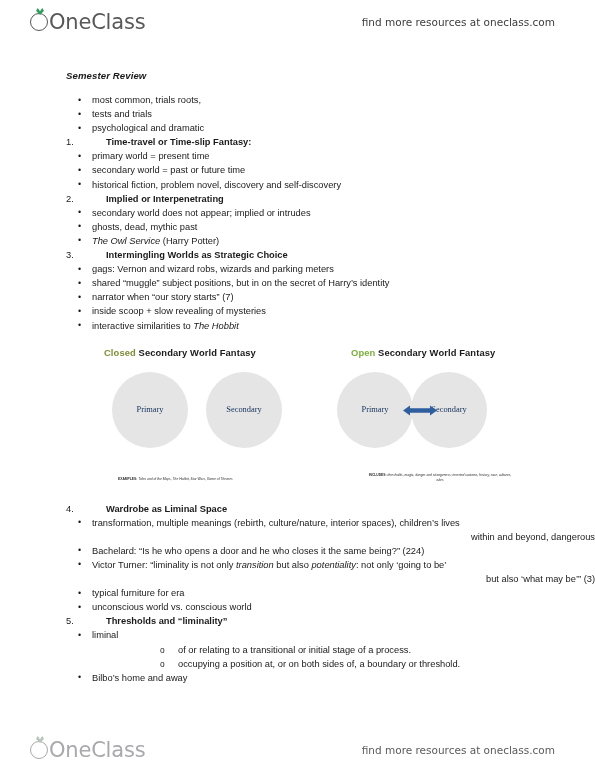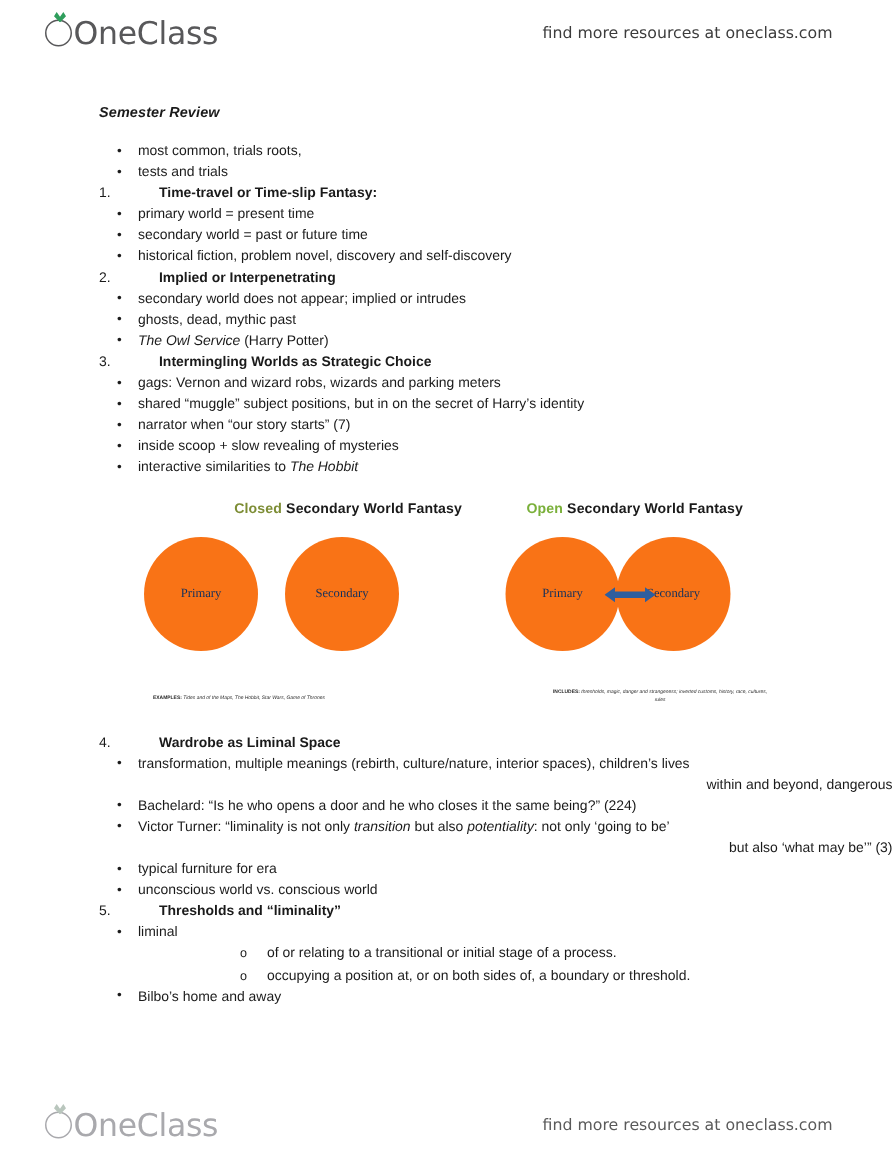--- a/index.html
+++ b/index.html
@@ -128,21 +128,21 @@
   
   .diagram-zone {
     position: relative;
     height: 155px;
     margin-top: 14px;
   }
   .diagram {
     position: absolute;
     top: 0;
   }
-  .diagram.left  { left: 88px;  width: 220px; text-align: right; }
+  .diagram.left  { left: 104px;  width: 220px; }
   .diagram.right { left: 327px; width: 225px; }
 
   .diag-title {
     font-size: 9.4px;
     font-weight: bold;
     letter-spacing: 0.1px;
     white-space: nowrap;
   }
   .diag-title .kw-closed { color: #7d8d35; }
   .diag-title .kw-open   { color: #7ab03a; margin-left: 24px; }
@@ -151,21 +151,21 @@
     position: relative;
     margin-top: 14px;
     height: 88px;
   }
   .circle {
     position: absolute;
     top: 0;
     width: 76px;
     height: 76px;
     border-radius: 50%;
-    background: #f97316;
+    background: #e5e5e5;
     display: flex;
     align-items: center;
     justify-content: center;
     font-family: "Liberation Serif", serif;
     font-size: 8.4px;
     color: #13305c;
   }
   .diagram.left  .circle.c1 { left: 8px; }
   .diagram.left  .circle.c2 { left: 102px; }
   .diagram.right .circle.c1 { left: 10px; }
@@ -205,20 +205,21 @@
   <div class="resources">find more resources at oneclass.com</div>
 </div>
 
 <div class="page">
 
   <div class="doc-title">Semester Review</div>
 
   <div>
     <div class="line b1">most common, trials roots,</div>
     <div class="line b1">tests and trials</div>
+    <div class="line b1">psychological and dramatic</div>
 
     <div class="line num">
       <span class="n">1.</span><span>Time-travel or Time-slip Fantasy:</span>
     </div>
 
     <div class="line b1">primary world = present time</div>
     <div class="line b1">secondary world = past or future time</div>
     <div class="line b1">historical fiction, problem novel, discovery and self-discovery</div>
 
     <div class="line num">

